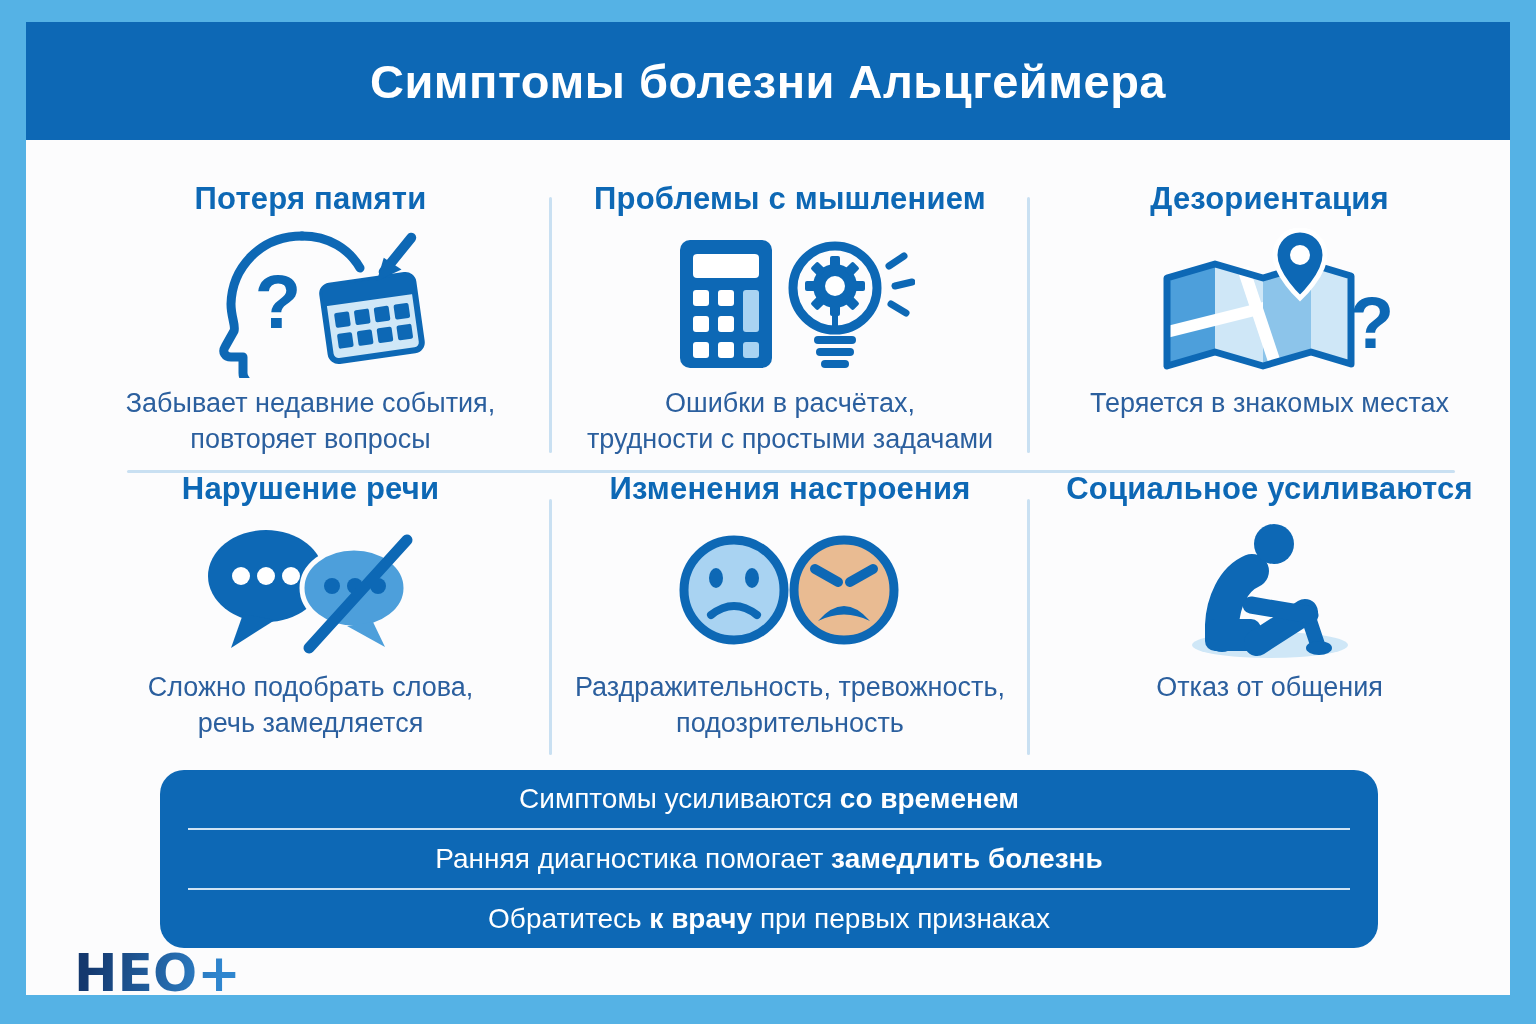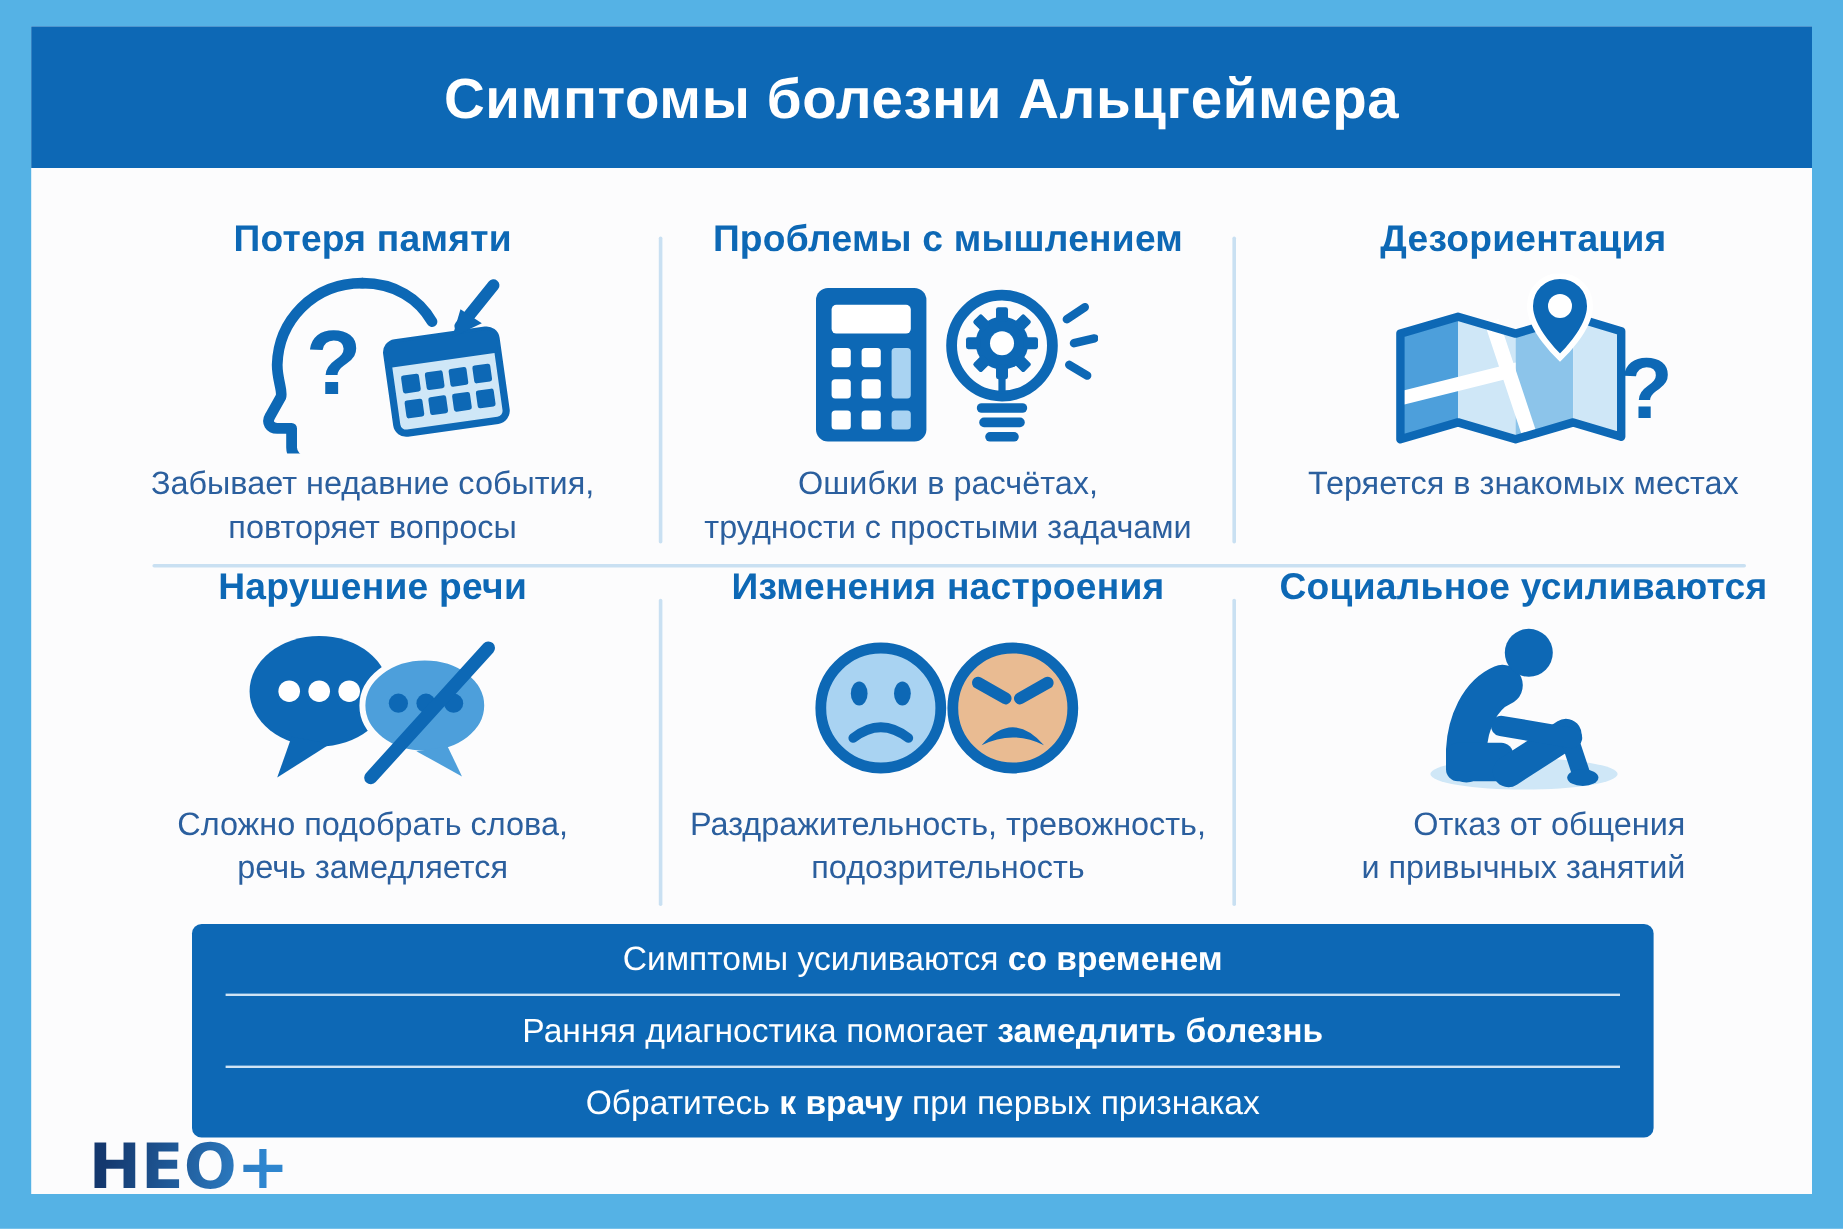--- a/index.html
+++ b/index.html
@@ -50,21 +50,21 @@
   .v1{left:479px; top:56px;  height:256px;}
   .v2{left:957px; top:56px;  height:256px;}
   .v3{left:479px; top:358px; height:256px;}
   .v4{left:957px; top:358px; height:256px;}
   .hdiv{
     position:absolute; left:57px; right:55px; top:329px; height:3px;
     background:var(--divider); border-radius:2px;
   }
   .footer-box{
     position:absolute; left:134px; right:132px; top:748px; height:178px;
-    background:var(--primary); border-radius:8px;
+    background:var(--primary); border-radius:24px;
     display:flex; flex-direction:column; overflow:hidden;
   }
   .footer-line{
     flex:1; margin:0 28px; display:flex; align-items:center; justify-content:center;
     color:var(--white); font-size:28px; white-space:pre-wrap;
   }
   .footer-line + .footer-line{border-top:2px solid var(--box_divider);}
   .footer-line b{font-weight:bold;}
   .logo{
     position:absolute; left:30px; top:943px; font-size:52px; font-weight:bold;
@@ -256,21 +256,20 @@
           <circle class="fp" cx="119" cy="25" r="20"></circle>
           <rect class="fp" x="50" y="100" width="56" height="32" rx="10"></rect>
           <path class="nf sp" stroke-width="26" stroke-linecap="round" d="M102 124 L150 93"></path>
           <path class="nf sp" stroke-width="15" stroke-linecap="round" d="M152 94 L162 124"></path>
           <ellipse class="fp" cx="164" cy="129" rx="13" ry="7"></ellipse>
           <path class="nf sp" stroke-width="17" stroke-linecap="round" d="M96 86 L155 96"></path>
         </svg>
       </div>
       <div class="caption align-left">
         <div>Отказ от общения</div>
-        <div>и привычных занятий</div>
       </div>
     </div>
 
     <div class="vdiv v1"></div>
     <div class="vdiv v2"></div>
     <div class="vdiv v3"></div>
     <div class="vdiv v4"></div>
     <div class="hdiv"></div>
   </div>
 

